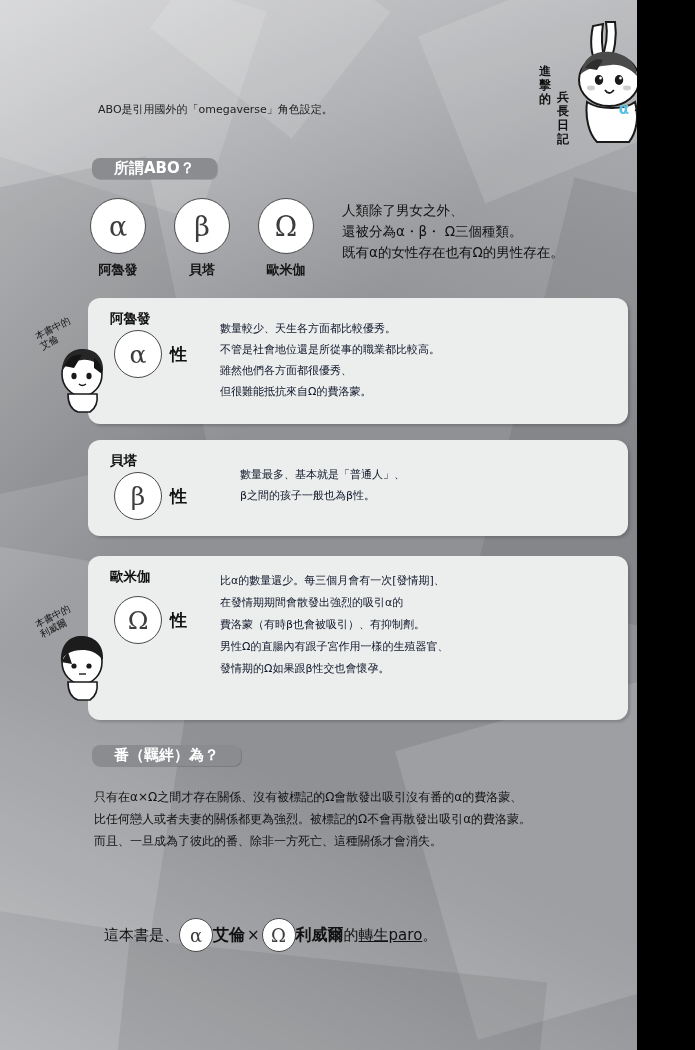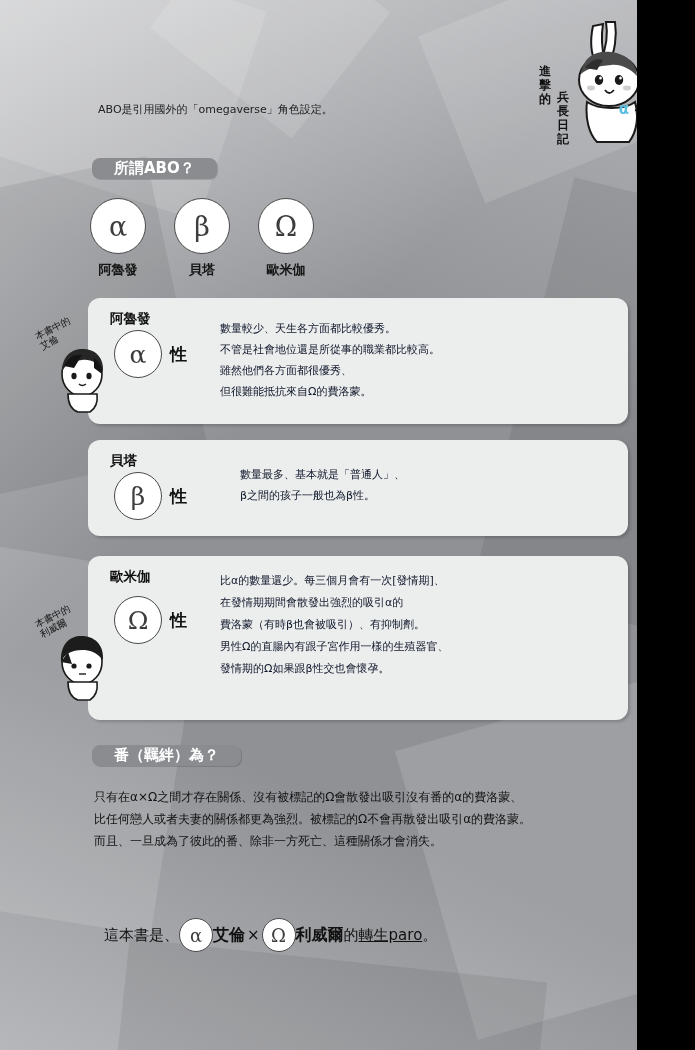--- a/index.html
+++ b/index.html
@@ -333,20 +333,25 @@
       <div class="col">
         <div class="glyph">β</div>
         <div class="cap">貝塔</div>
       </div>
       <div class="col">
         <div class="glyph">Ω</div>
         <div class="cap">歐米伽</div>
       </div>
     </div>
 
+    <div class="intro-text">
+      <div>人類除了男女之外、</div>
+      <div>還被分為α・β・ Ω三個種類。</div>
+      <div>既有α的女性存在也有Ω的男性存在。</div>
+    </div>
 
     <div class="card" id="card-alpha">
       <div class="label">阿魯發</div>
       <div class="gwrap">
         <div class="glyph">α</div>
         <div class="sei">性</div>
       </div>
       <div class="body">
         <div>數量較少、天生各方面都比較優秀。</div>
         <div>不管是社會地位還是所從事的職業都比較高。</div>

